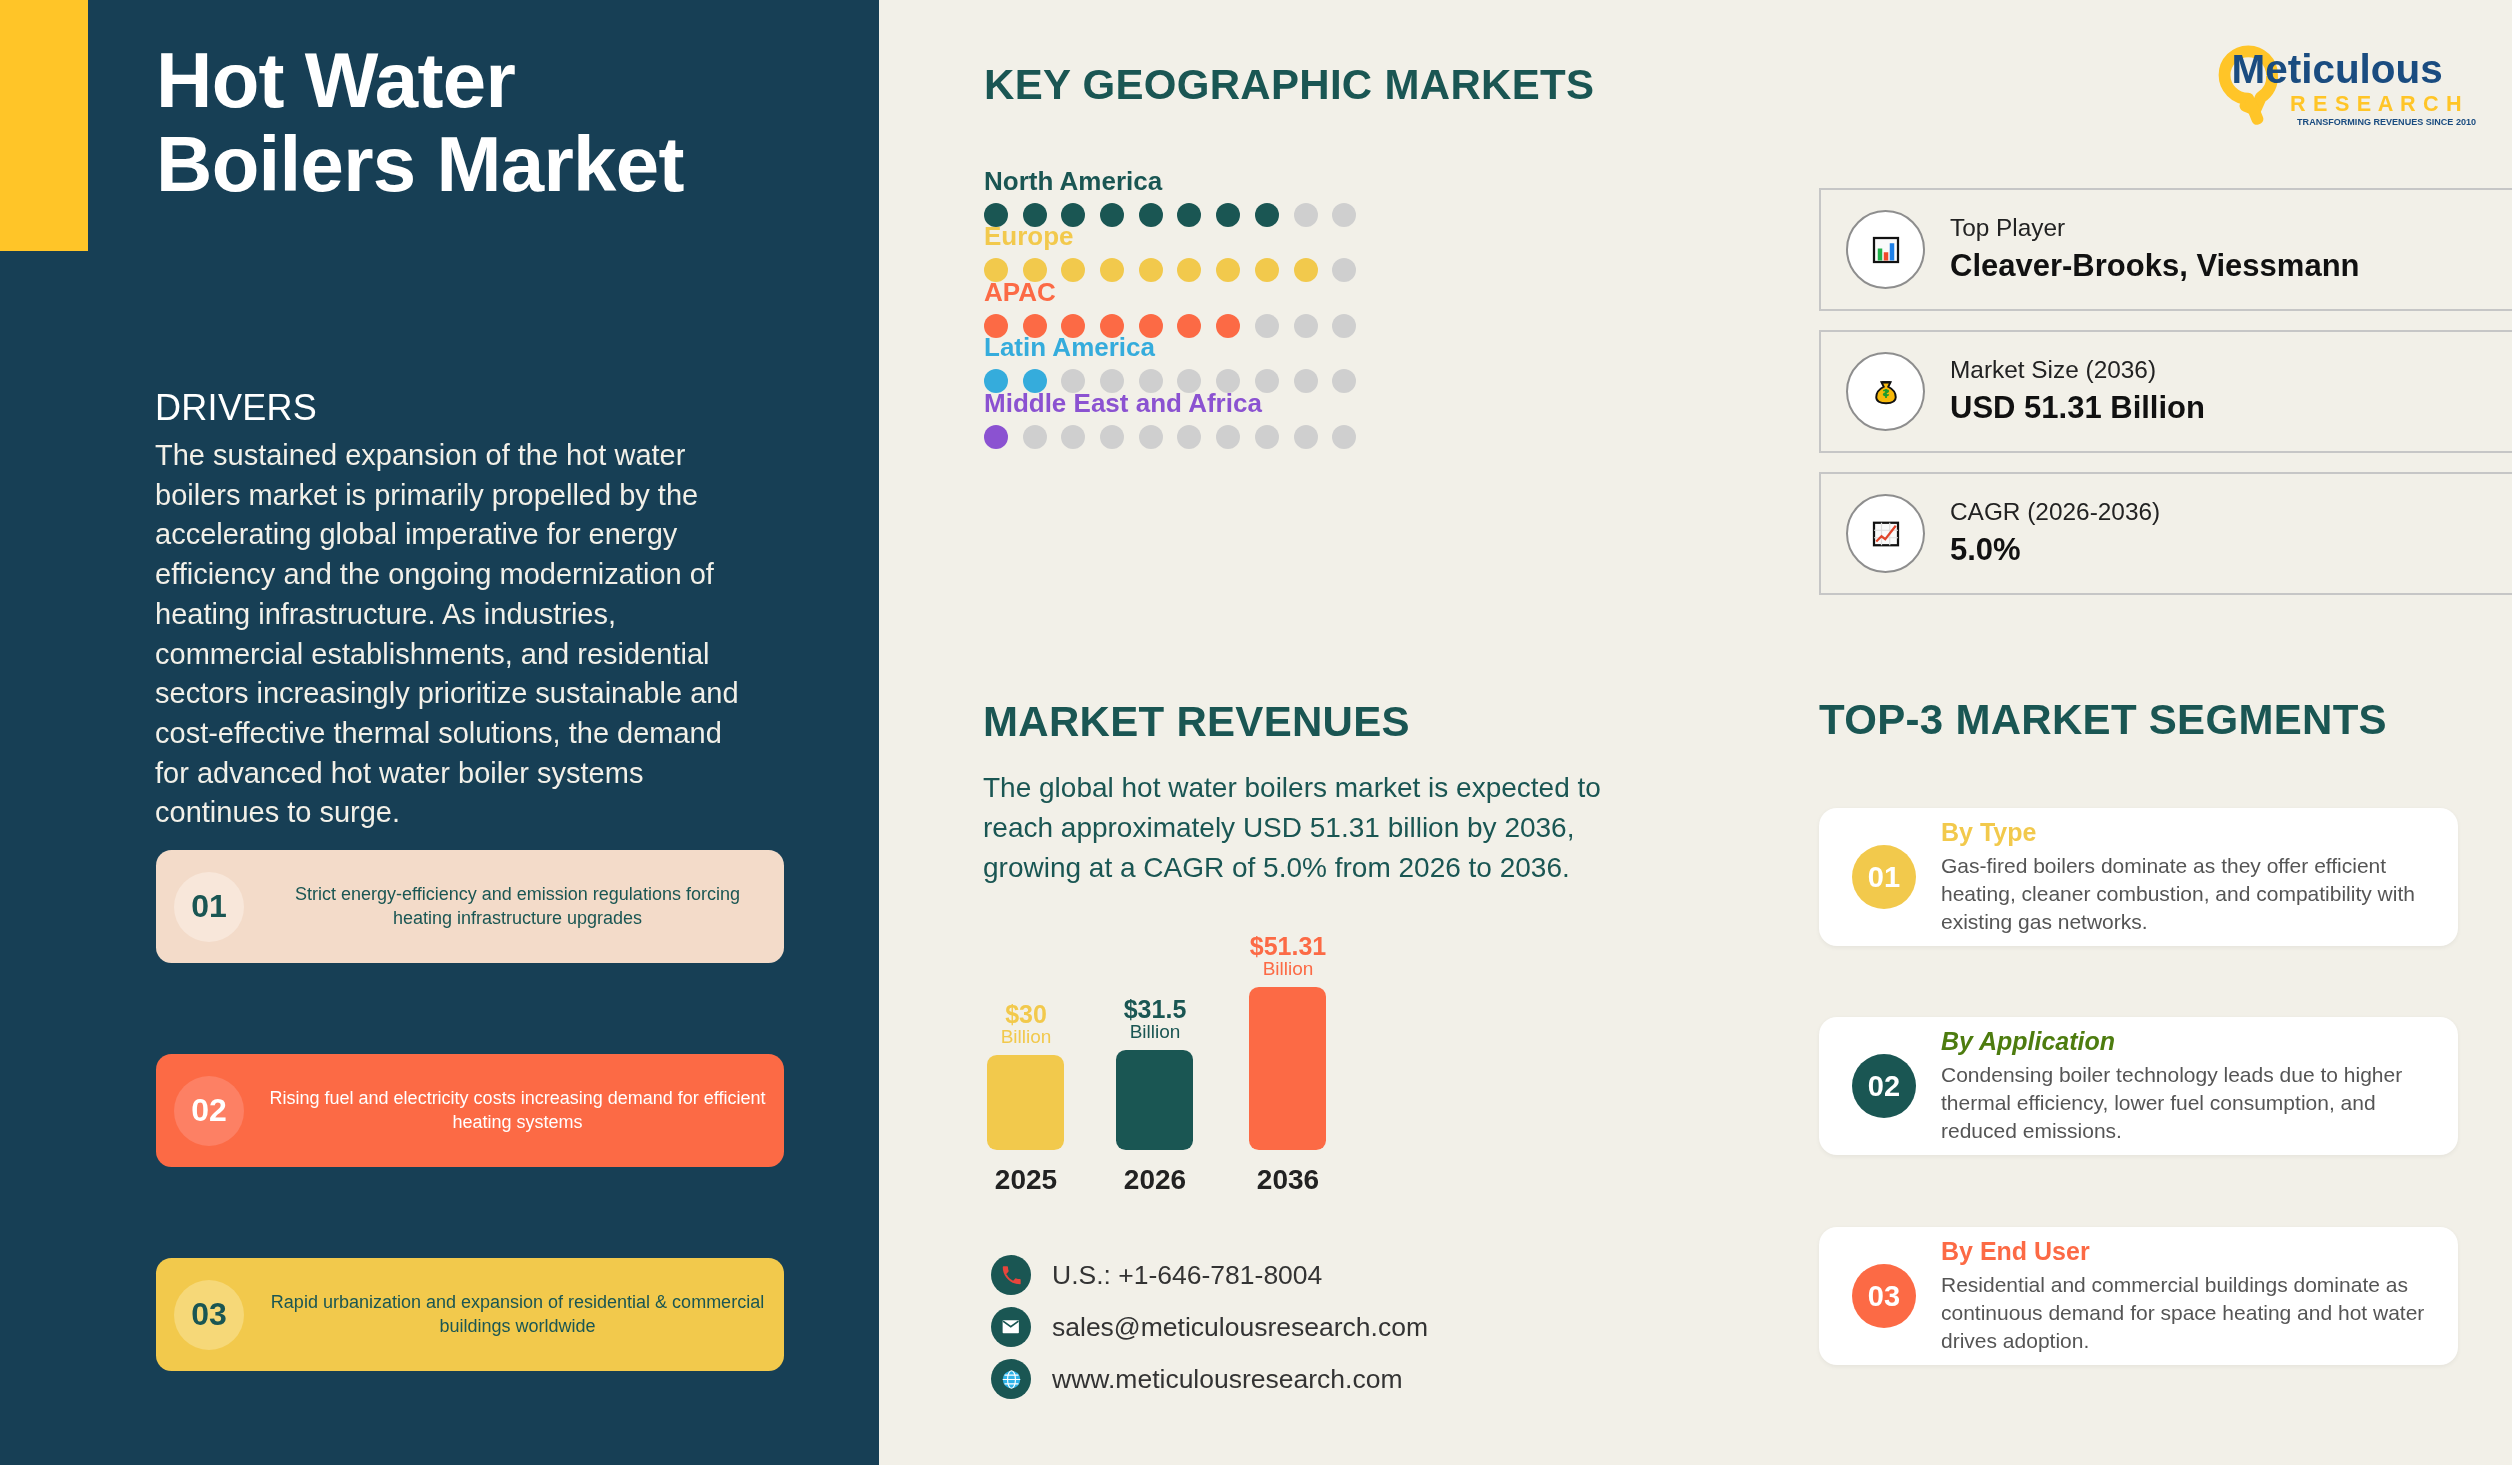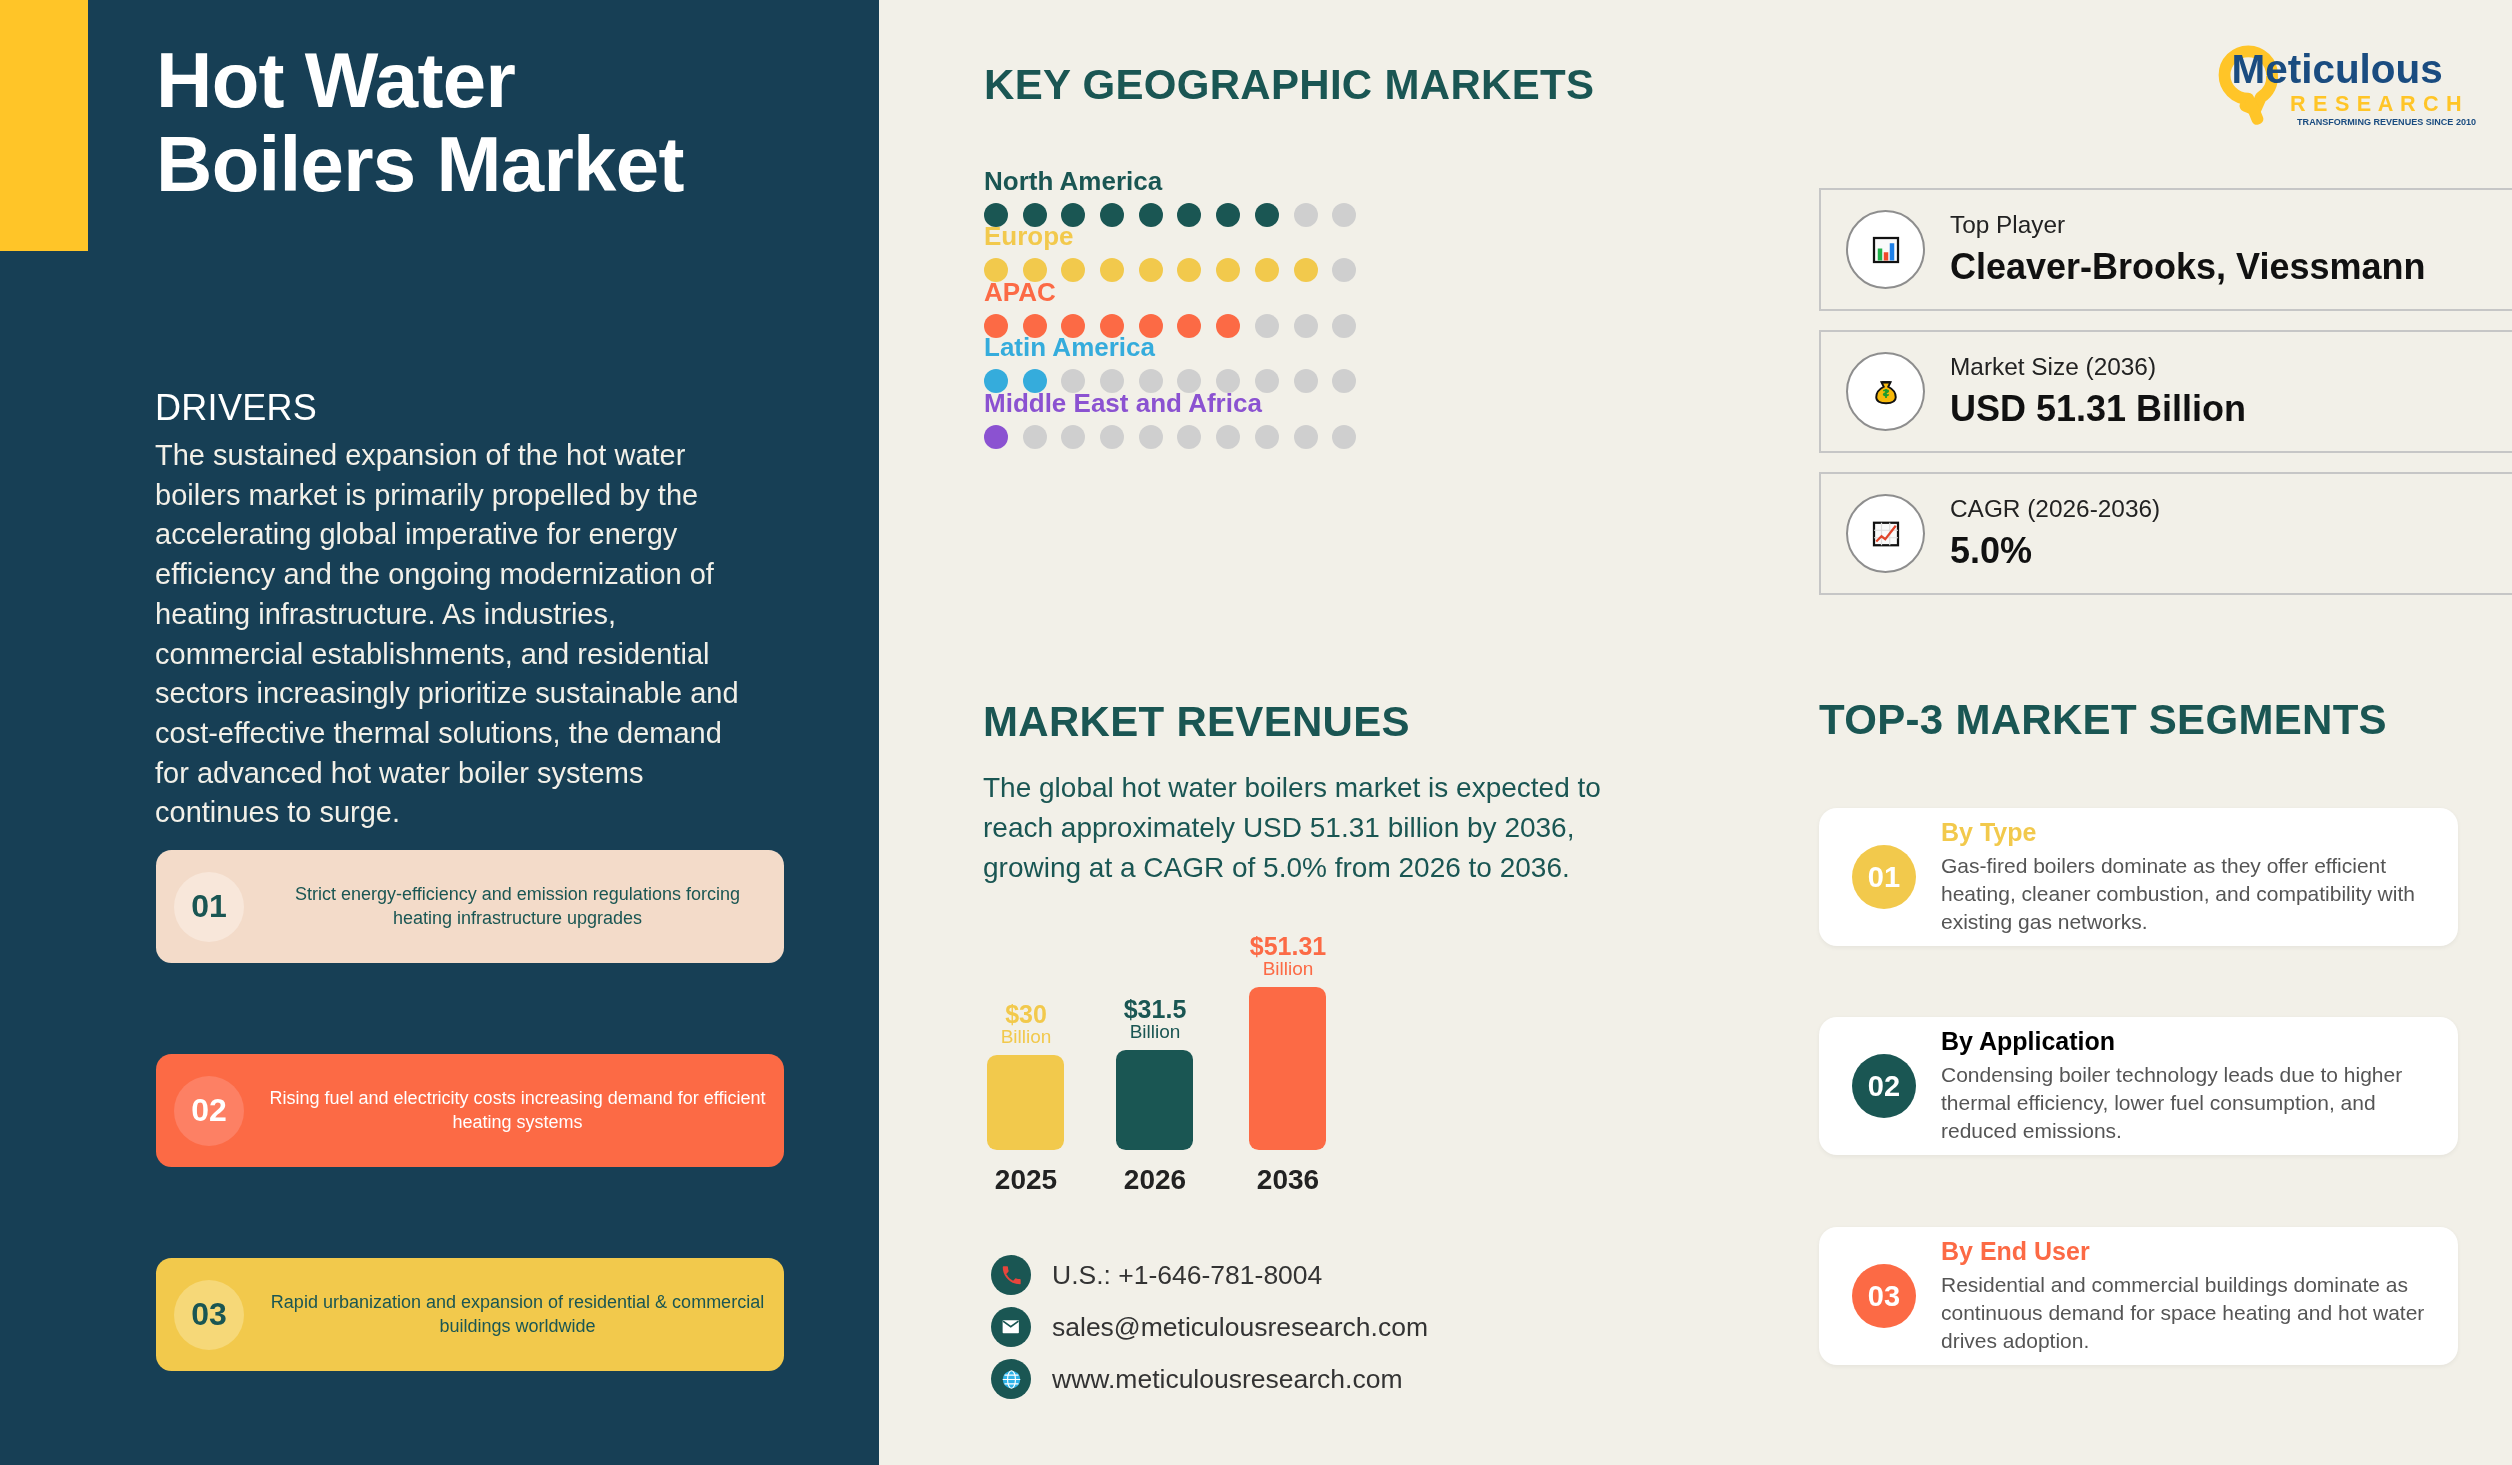--- a/index.html
+++ b/index.html
@@ -106,21 +106,21 @@
     background:#F2F0E8;border:2.1px solid #C6C6C6;
     display:flex;align-items:center;box-sizing:border-box;
   }
   .stat-icon{
     width:75px;height:75px;border-radius:50%;background:#FFFFFF;
     border:2.8px solid #8E8E8E;margin-left:25px;flex:0 0 auto;
     display:flex;align-items:center;justify-content:center;font-size:36px;
   }
   .stat-text{margin-left:25px;}
   .stat-label{font-size:24.4px;color:#222;line-height:1.25;}
-  .stat-value{font-size:36px;font-weight:bold;color:#111;line-height:1.25;margin-top:2.8px;}
+  .stat-value{font-size:31px;font-weight:bold;color:#111;line-height:1.25;margin-top:2.8px;}
 
   .seg-card{
     position:absolute;left:1819px;width:639px;
     background:#FFFFFF;border-radius:18px;
     display:flex;align-items:center;box-sizing:border-box;
     box-shadow:0 1.4px 4.2px rgba(0,0,0,0.05);
   }
   .seg-badge{
     width:64px;height:64px;border-radius:50%;flex:0 0 auto;margin-left:33px;
     display:flex;align-items:center;justify-content:center;
@@ -353,21 +353,21 @@
       <div class="seg-card" style="top: 808px; height: 138px;">
         <div class="seg-badge" style="background: rgb(242, 201, 76);">01</div>
         <div class="seg-body">
           <div class="seg-title" style="color: rgb(242, 201, 76);">By Type</div>
           <div class="seg-desc">Gas-fired boilers dominate as they offer efficient heating, cleaner combustion, and compatibility with existing gas networks.</div>
         </div>
       </div>
       <div class="seg-card" style="top: 1017px; height: 138px;">
         <div class="seg-badge" style="background: rgb(26, 86, 83);">02</div>
         <div class="seg-body">
-          <div class="seg-title" style="color: #000000;">By Application</div>
+          <div class="seg-title" style="color: #4d7c0f; font-style: italic;">By Application</div>
           <div class="seg-desc">Condensing boiler technology leads due to higher thermal efficiency, lower fuel consumption, and reduced emissions.</div>
         </div>
       </div>
       <div class="seg-card" style="top: 1227px; height: 138px;">
         <div class="seg-badge" style="background: rgb(252, 106, 69);">03</div>
         <div class="seg-body">
           <div class="seg-title" style="color: rgb(252, 106, 69);">By End User</div>
           <div class="seg-desc">Residential and commercial buildings dominate as continuous demand for space heating and hot water drives adoption.</div>
         </div>
       </div>

